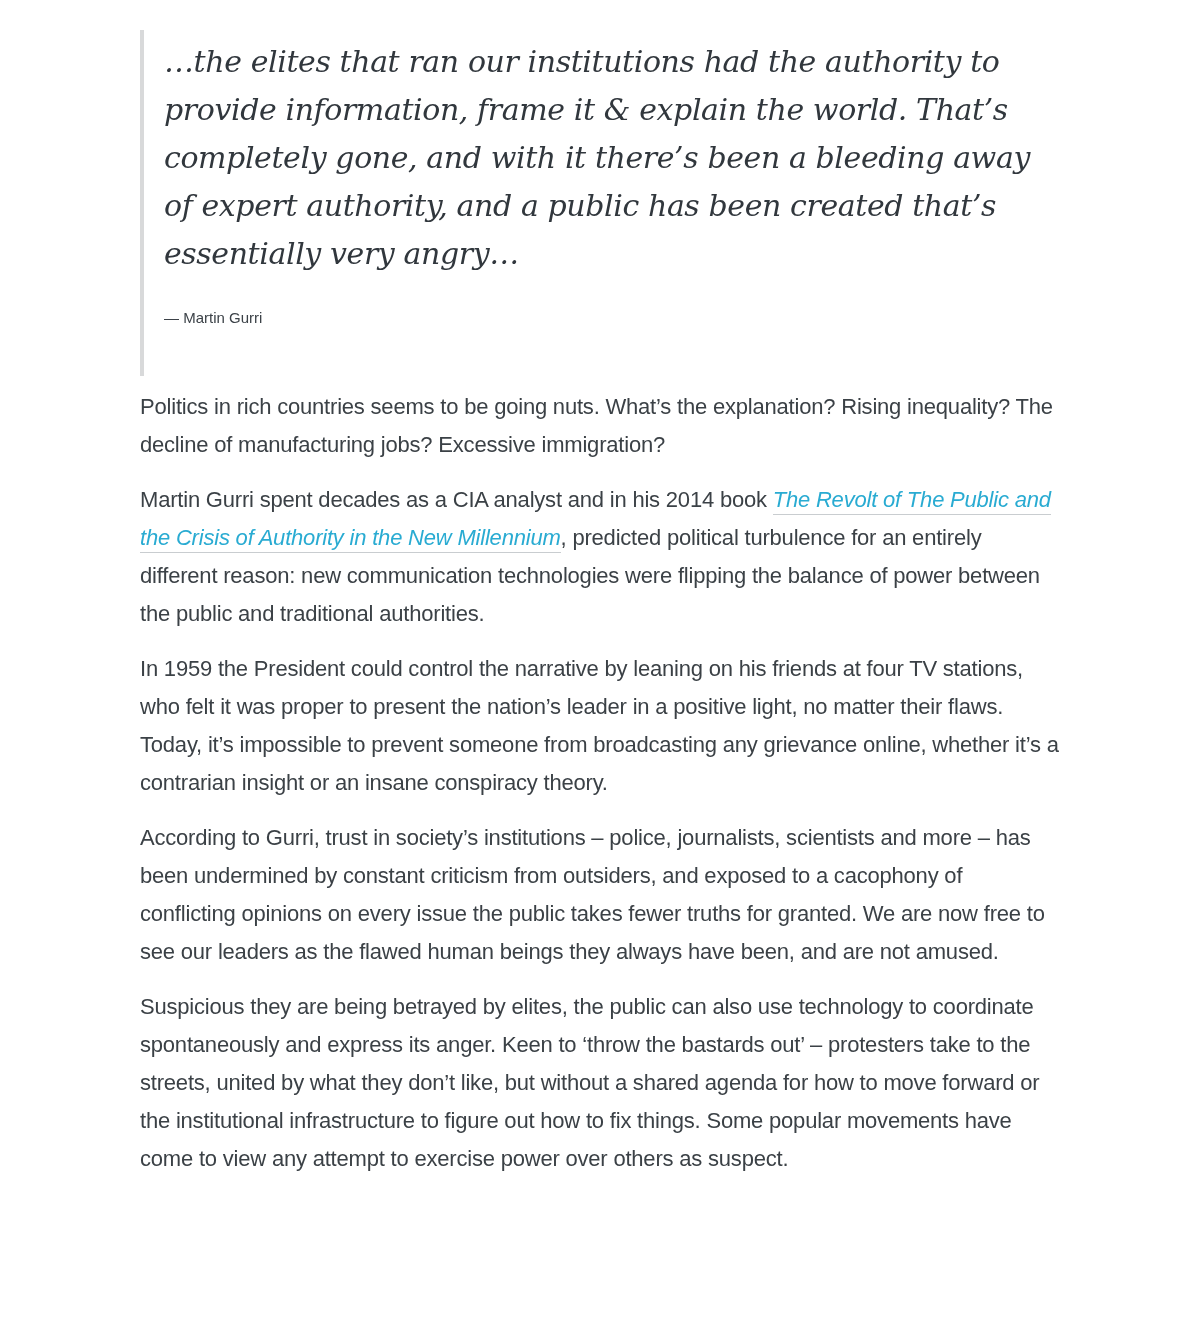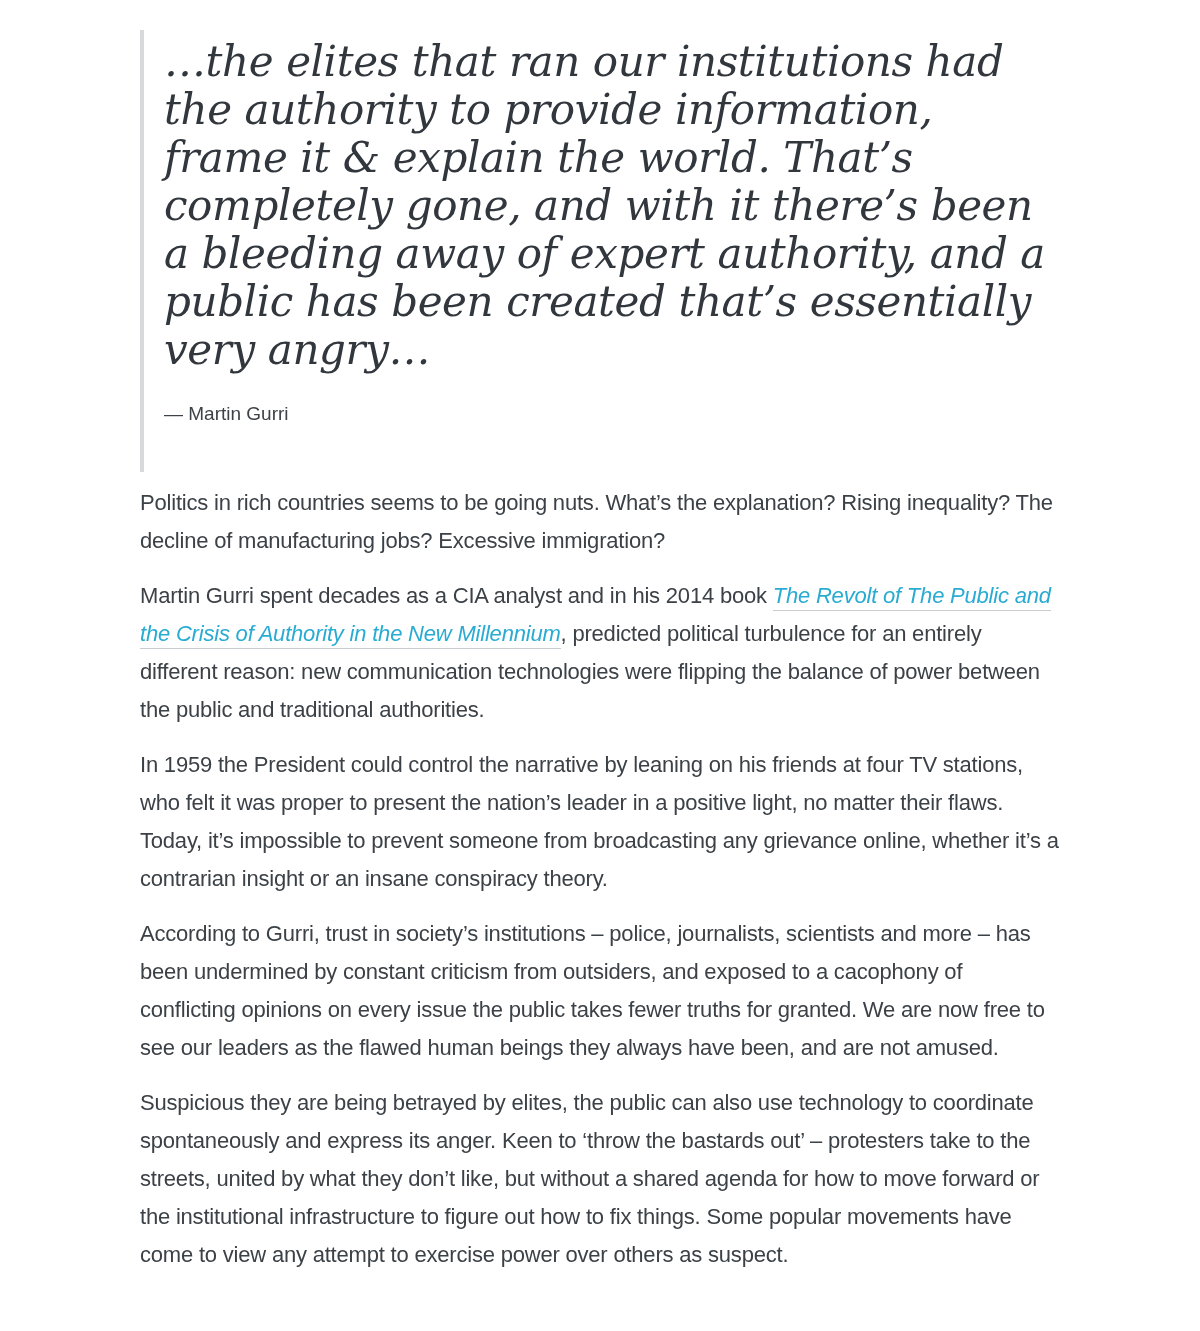--- a/index.html
+++ b/index.html
@@ -19,29 +19,29 @@
   }
   blockquote.quote {
     margin: 0 0 12px 0;
     border-left: 4px solid #d8d9da;
     padding: 8px 0 44px 20px;
   }
   .quote-text {
     margin: 0;
     font-family: "DejaVu Serif", serif;
     font-style: italic;
-    font-size: 42px;
+    font-size: 30px;
     line-height: 48px;
     letter-spacing: -0.4px;
     color: #31373d;
   }
   .quote-attribution {
     margin: 26px 0 0 0;
     font-family: "Liberation Sans", sans-serif;
-    font-size: 19px;
+    font-size: 15px;
     line-height: 28px;
     color: #3c4248;
   }
   .para {
     margin: 0 0 17px 0;
     font-family: "Liberation Sans", sans-serif;
     font-size: 22px;
     line-height: 38px;
     letter-spacing: -0.2px;
     color: #3b4146;

